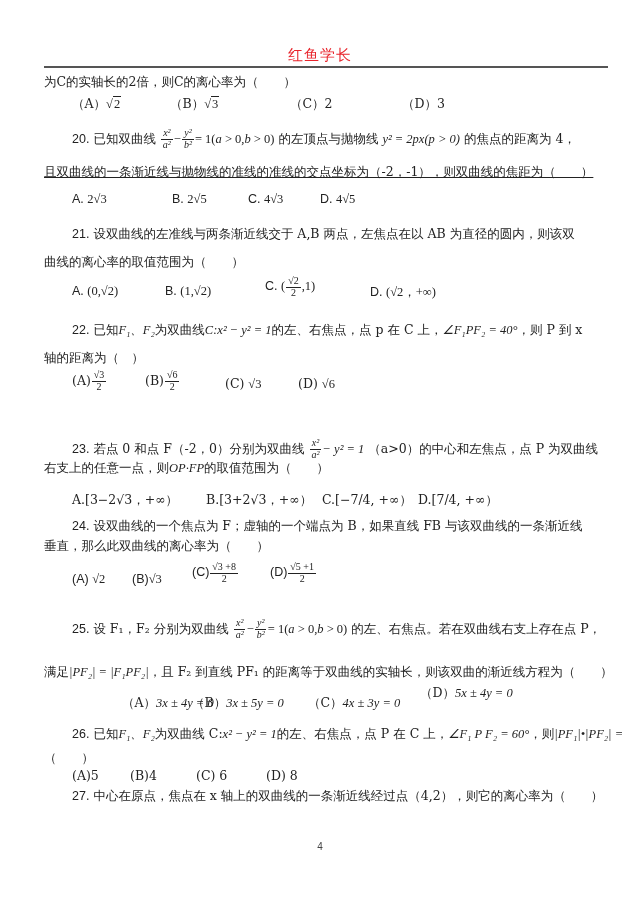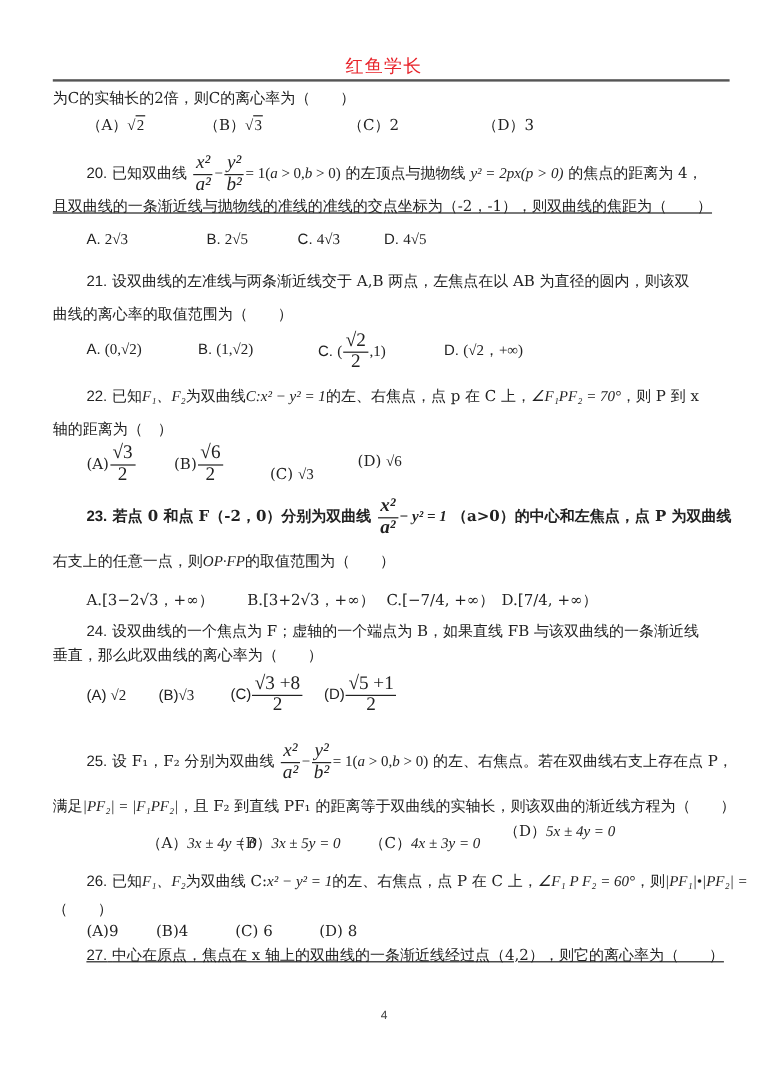--- a/index.html
+++ b/index.html
@@ -7,21 +7,21 @@
          font-family: "DejaVu Serif", "Liberation Serif", serif; color: #222; font-size: 12.5px; }
   .header-title { position: absolute; top: 46px; left: 0; width: 640px; text-align: center;
                   color: #e8242b; font-size: 15px; letter-spacing: 1px; }
   .header-rule { position: absolute; top: 66px; left: 44px; width: 564px; height: 2px; background: #555; }
   .line { position: absolute; left: 44px; white-space: nowrap; }
   .ind { left: 72px; }
   .m { font-family: "Liberation Serif", serif; font-style: italic; }
   .mn { font-family: "Liberation Serif", serif; }
   .sans { font-family: "Liberation Sans", sans-serif; }
   .frac { display: inline-flex; flex-direction: column; align-items: center; vertical-align: middle;
-          font-family: "Liberation Serif", serif; font-size: 16px; line-height: 1.05; margin: 0 1px; }
+          font-family: "Liberation Serif", serif; font-size: 10px; line-height: 1.05; margin: 0 1px; }
   .frac .num { border-bottom: 1px solid #222; padding: 0 2px; }
   .frac .den { padding: 0 2px; }
   .sqrt { font-family: "Liberation Serif", serif; }
   .sqrt .rad { border-top: 1px solid #222; padding: 0 1px; }
   .opt { position: absolute; white-space: nowrap; }
   .page-num { position: absolute; top: 841px; left: 0; width: 640px; text-align: center; font-size: 10px; color: #444; font-family: "Liberation Sans", sans-serif; }
 </style>
 </head>
 <body>
 
@@ -66,35 +66,35 @@
 <div class="opt sans" style="top:284px;left:72px;"><span>A.</span> <span class="mn">(0,√2)</span></div>
 <div class="opt sans" style="top:284px;left:165px;"><span>B.</span> <span class="mn">(1,√2)</span></div>
 <div class="opt sans" style="top:276px;left:265px;"><span>C.</span> <span class="mn">(</span><span class="frac">
       <span class="num">√2</span>
       <span class="den">2</span>
     </span><span class="mn">,1)</span></div>
 <div class="opt sans" style="top:284px;left:370px;"><span>D.</span> <span class="mn">(√2，+∞)</span></div>
 
 <div class="line ind" style="top:322px;">
   <span class="sans">22.</span>
-  <span>已知</span><span class="m">F₁、F₂</span><span>为双曲线</span><span class="m">C:x² − y² = 1</span><span>的左、右焦点，点 p 在 C 上，</span><span class="m">∠F₁PF₂ = 70°</span><span>，则 P 到 x</span>
+  <span>已知</span><span class="m">F₁、F₂</span><span>为双曲线</span><span class="m">C:x² − y² = 1</span><span>的左、右焦点，点 p 在 C 上，</span><span class="m">∠F₁PF₂ = 40°</span><span>，则 P 到 x</span>
 </div>
 <div class="line" style="top:350px;">轴的距离为（　）</div>
 <div class="opt" style="top:370px;left:72px;"><span>(A)</span><span class="frac">
       <span class="num">√3</span>
       <span class="den">2</span>
     </span></div>
 <div class="opt" style="top:370px;left:145px;"><span>(B)</span><span class="frac">
       <span class="num">√6</span>
       <span class="den">2</span>
     </span></div>
-<div class="opt" style="top:387px;left:225px;"><span>(C)</span> <span class="mn">√3</span></div>
+<div class="opt" style="top:376px;left:225px;"><span>(C)</span> <span class="mn">√3</span></div>
 <div class="opt" style="top:376px;left:298px;"><span>(D)</span> <span class="mn">√6</span></div>
 
-<div class="line ind" style="top:414px;font-weight:bold;">
+<div class="line ind" style="top:438px;">
   <span class="sans">23.</span>
   <span>若点 0 和点 F（-2，0）分别为双曲线</span>
   <span class="frac m">
       <span class="num">x²</span>
       <span class="den">a²</span>
     </span><span class="m">− y² = 1</span>
   <span>（a&gt;0）的中心和左焦点，点 P 为双曲线</span>
 </div>
 <div class="line" style="top:460px;">
   <span>右支上的任意一点，则</span><span class="m">OP·FP</span><span>的取值范围为（　　）</span>
@@ -138,23 +138,23 @@
 <div class="opt" style="top:695px;left:78px;margin-left:44px;"><span>（A）</span><span class="m">3x ± 4y = 0</span></div>
 <div class="opt" style="top:695px;left:192px;"><span>（B）</span><span class="m">3x ± 5y = 0</span></div>
 <div class="opt" style="top:695px;left:308px;"><span>（C）</span><span class="m">4x ± 3y = 0</span></div>
 <div class="opt" style="top:685px;left:420px;"><span>（D）</span><span class="m">5x ± 4y = 0</span></div>
 
 <div class="line ind" style="top:726px;">
   <span class="sans">26.</span>
   <span>已知</span><span class="m">F₁、F₂</span><span>为双曲线 C:</span><span class="m">x² − y² = 1</span><span>的左、右焦点，点 P 在 C 上，</span><span class="m">∠F₁ P F₂ = 60°</span><span>，则</span><span class="m">|PF₁|•|PF₂| =</span>
 </div>
 <div class="line" style="top:750px;">（　　）</div>
-<div class="opt" style="top:768px;left:72px;">(A)9</div>
+<div class="opt" style="top:768px;left:72px;">(A)5</div>
 <div class="opt" style="top:768px;left:130px;">(B)4</div>
 <div class="opt" style="top:768px;left:196px;">(C) 6</div>
 <div class="opt" style="top:768px;left:266px;">(D) 8</div>
 
-<div class="line ind" style="top:788px;text-decoration:underline;">
+<div class="line ind" style="top:788px;">
   <span class="sans">27.</span>
   <span>中心在原点，焦点在 x 轴上的双曲线的一条渐近线经过点（4,2），则它的离心率为（　　）</span>
 </div>
 
 <div class="page-num">4</div>
 
 </body></html>

